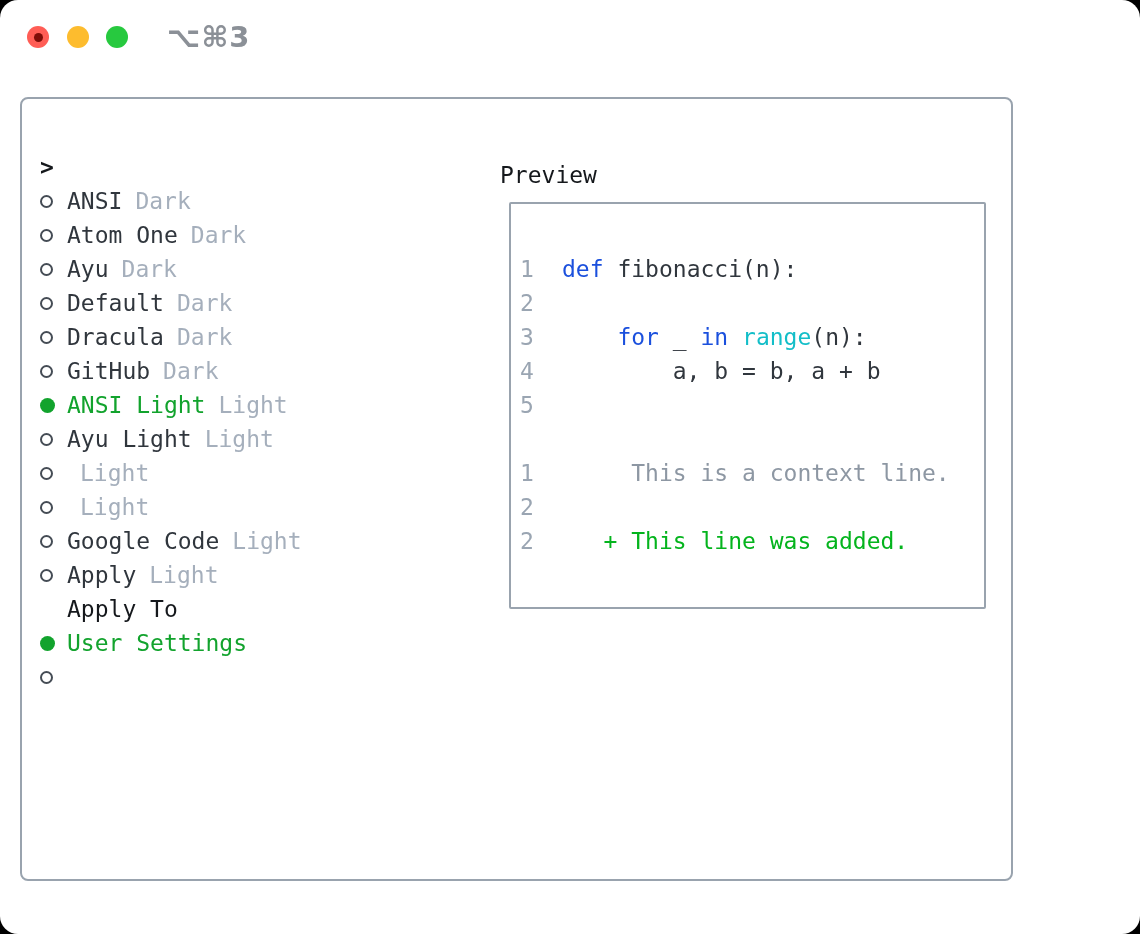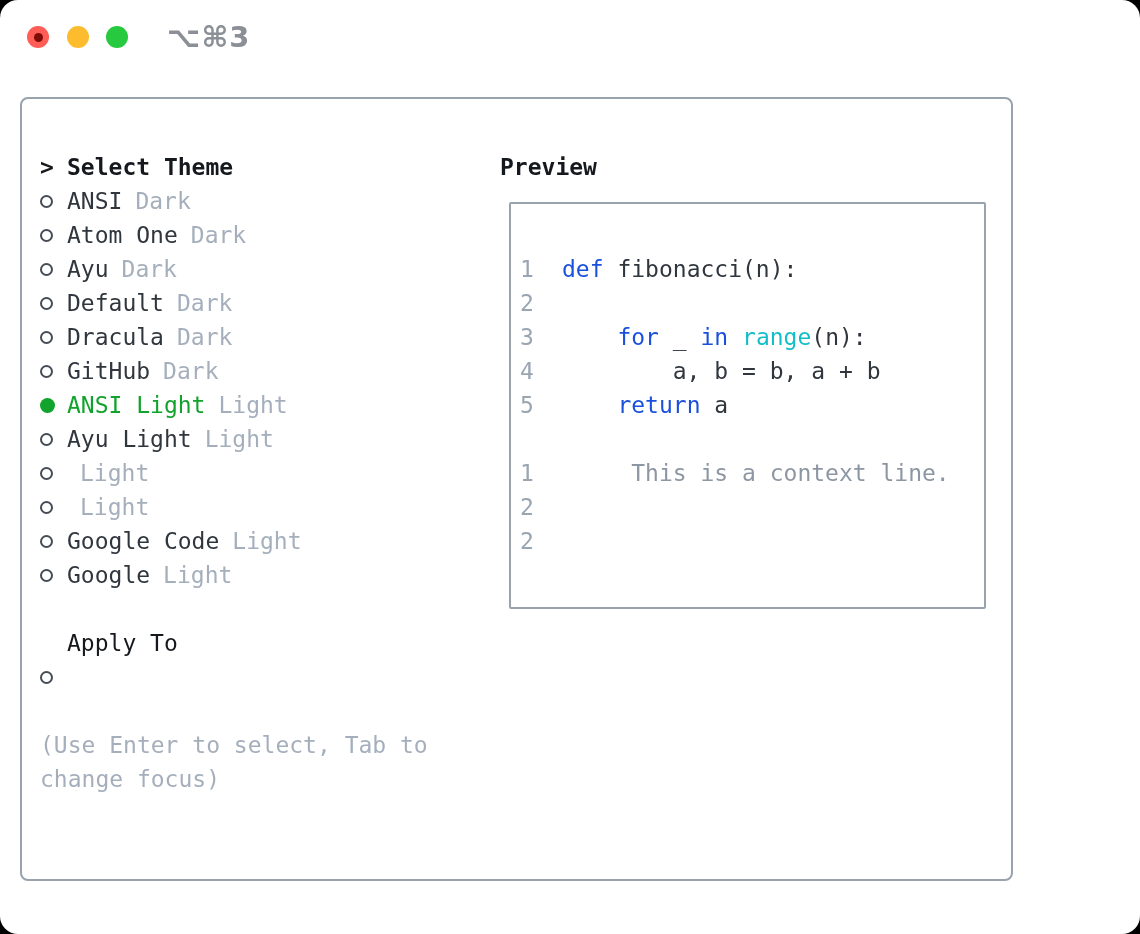--- a/index.html
+++ b/index.html
@@ -31,28 +31,28 @@
   .menu{position:absolute;left:18px;top:51px;font-size:23px;color:var(--text_dark)}
   .row{display:flex;align-items:center;height:34px;white-space:pre}
   .marker{display:inline-flex;align-items:center;width:27px;flex:none}
   .caret{font-weight:bold;color:var(--header_dark)}
   .header-label{font-weight:bold;color:var(--header_dark)}
   .dot{width:13px;height:13px;border:2px solid #454c55;border-radius:50%;display:inline-block}
   .dot.filled{width:15px;height:15px;border:none;background:var(--accent_green)}
   .label{color:var(--text_dark)}
   .label.selected{color:var(--accent_green)}
   .variant{color:var(--muted);margin-left:13px}
-  .apply{margin-top:34px}
+  .apply{}
   .apply-label{color:var(--header_dark)}
   .hint{margin-top:34px;color:var(--muted)}
   .hint div{height:34px;line-height:34px}
   
   .preview-title{
-    position:absolute;left:478px;top:51px;height:34px;line-height:34px;
-    font-size:23px;font-weight:bold;color:var(--header_dark);
+    position:absolute;left:478px;top:59px;height:34px;line-height:34px;
+    font-size:23px;font-weight:normal;color:var(--header_dark);
   }
   .preview-box{
     position:absolute;left:487px;top:103px;width:477px;height:407px;
     border:2px solid var(--border);border-radius:2px;background:#fff;
     padding:48px 0 0 9px;overflow:hidden;
   }
   .pline{display:flex;height:34px;align-items:center;white-space:pre;font-size:23px}
   .pline.blank{height:34px}
   .ln{display:inline-block;width:42px;flex:none;color:var(--line_number)}
   .ptext{white-space:pre}
@@ -76,64 +76,60 @@
     <span class="light yellow"></span>
     <span class="light green"></span>
     <span class="shortcut">⌥⌘3</span>
   </div>
 
   <div class="panel">
 
     <div class="menu">
       <div class="row">
         <span class="marker caret">&gt;</span>
-        <span class="header-label">Select Theme</span>
       </div>
 
       <div id="theme-list">
           <div class="row"><span class="marker"><span class="dot"></span></span><span class="label">ANSI</span><span class="variant">Dark</span></div>
           <div class="row"><span class="marker"><span class="dot"></span></span><span class="label">Atom One</span><span class="variant">Dark</span></div>
           <div class="row"><span class="marker"><span class="dot"></span></span><span class="label">Ayu</span><span class="variant">Dark</span></div>
           <div class="row"><span class="marker"><span class="dot"></span></span><span class="label">Default</span><span class="variant">Dark</span></div>
           <div class="row"><span class="marker"><span class="dot"></span></span><span class="label">Dracula</span><span class="variant">Dark</span></div>
           <div class="row"><span class="marker"><span class="dot"></span></span><span class="label">GitHub</span><span class="variant">Dark</span></div>
           <div class="row"><span class="marker"><span class="dot filled"></span></span><span class="label selected">ANSI Light</span><span class="variant">Light</span></div>
           <div class="row"><span class="marker"><span class="dot"></span></span><span class="label">Ayu Light</span><span class="variant">Light</span></div>
           <div class="row"><span class="marker"><span class="dot"></span></span><span class="variant">Light</span></div>
           <div class="row"><span class="marker"><span class="dot"></span></span><span class="variant">Light</span></div>
           <div class="row"><span class="marker"><span class="dot"></span></span><span class="label">Google Code</span><span class="variant">Light</span></div>
-          <div class="row"><span class="marker"><span class="dot"></span></span><span class="label">Google</span><span class="variant">Light</span></div>
+          <div class="row"><span class="marker"><span class="dot"></span></span><span class="label">Apply</span><span class="variant">Light</span></div>
         </div>
 
       <div class="apply">
         <div class="row">
           <span class="marker"></span>
           <span class="apply-label">Apply To</span>
         </div>
         <div id="apply-list">
+            <div class="row"><span class="marker"><span class="dot filled"></span></span><span class="label selected">User Settings</span></div>
             <div class="row"><span class="marker"><span class="dot"></span></span></div>
           </div>
       </div>
 
-      <div class="hint">
-        <div>(Use Enter to select, Tab to</div>
-        <div>change focus)</div>
-      </div>
     </div>
 
     <div class="preview-title">Preview</div>
 
     <div class="preview-box">
       <div id="preview-code">
           <div class="pline"><span class="ln">1</span><span class="ptext"><span class="tok-kw">def</span><span class="tok-plain"> fibonacci(n):</span></span></div>
           <div class="pline"><span class="ln">2</span></div>
           <div class="pline"><span class="ln">3</span><span class="ptext"><span class="tok-plain">    </span><span class="tok-kw">for</span><span class="tok-plain"> _ </span><span class="tok-kw">in</span><span class="tok-plain"> </span><span class="tok-builtin">range</span><span class="tok-plain">(n):</span></span></div>
           <div class="pline"><span class="ln">4</span><span class="ptext"><span class="tok-plain">        a, b = b, a + b</span></span></div>
-          <div class="pline"><span class="ln">5</span><span class="ptext"><span class="tok-plain">    </span><span class="tok-kw">return</span><span class="tok-plain"> a</span></span></div>
+          <div class="pline"><span class="ln">5</span></div>
           <div class="pline blank"></div>
           <div class="pline"><span class="ln">1</span><span class="ptext"><span class="tok-ctx">     This is a context line.</span></span></div>
           <div class="pline"><span class="ln">2</span></div>
-          <div class="pline"><span class="ln">2</span></div>
+          <div class="pline"><span class="ln">2</span><span class="ptext"><span class="tok-add">   + This line was added.</span></span></div>
         </div>
     </div>
 
   </div>
 </div>
 
 </body></html>

